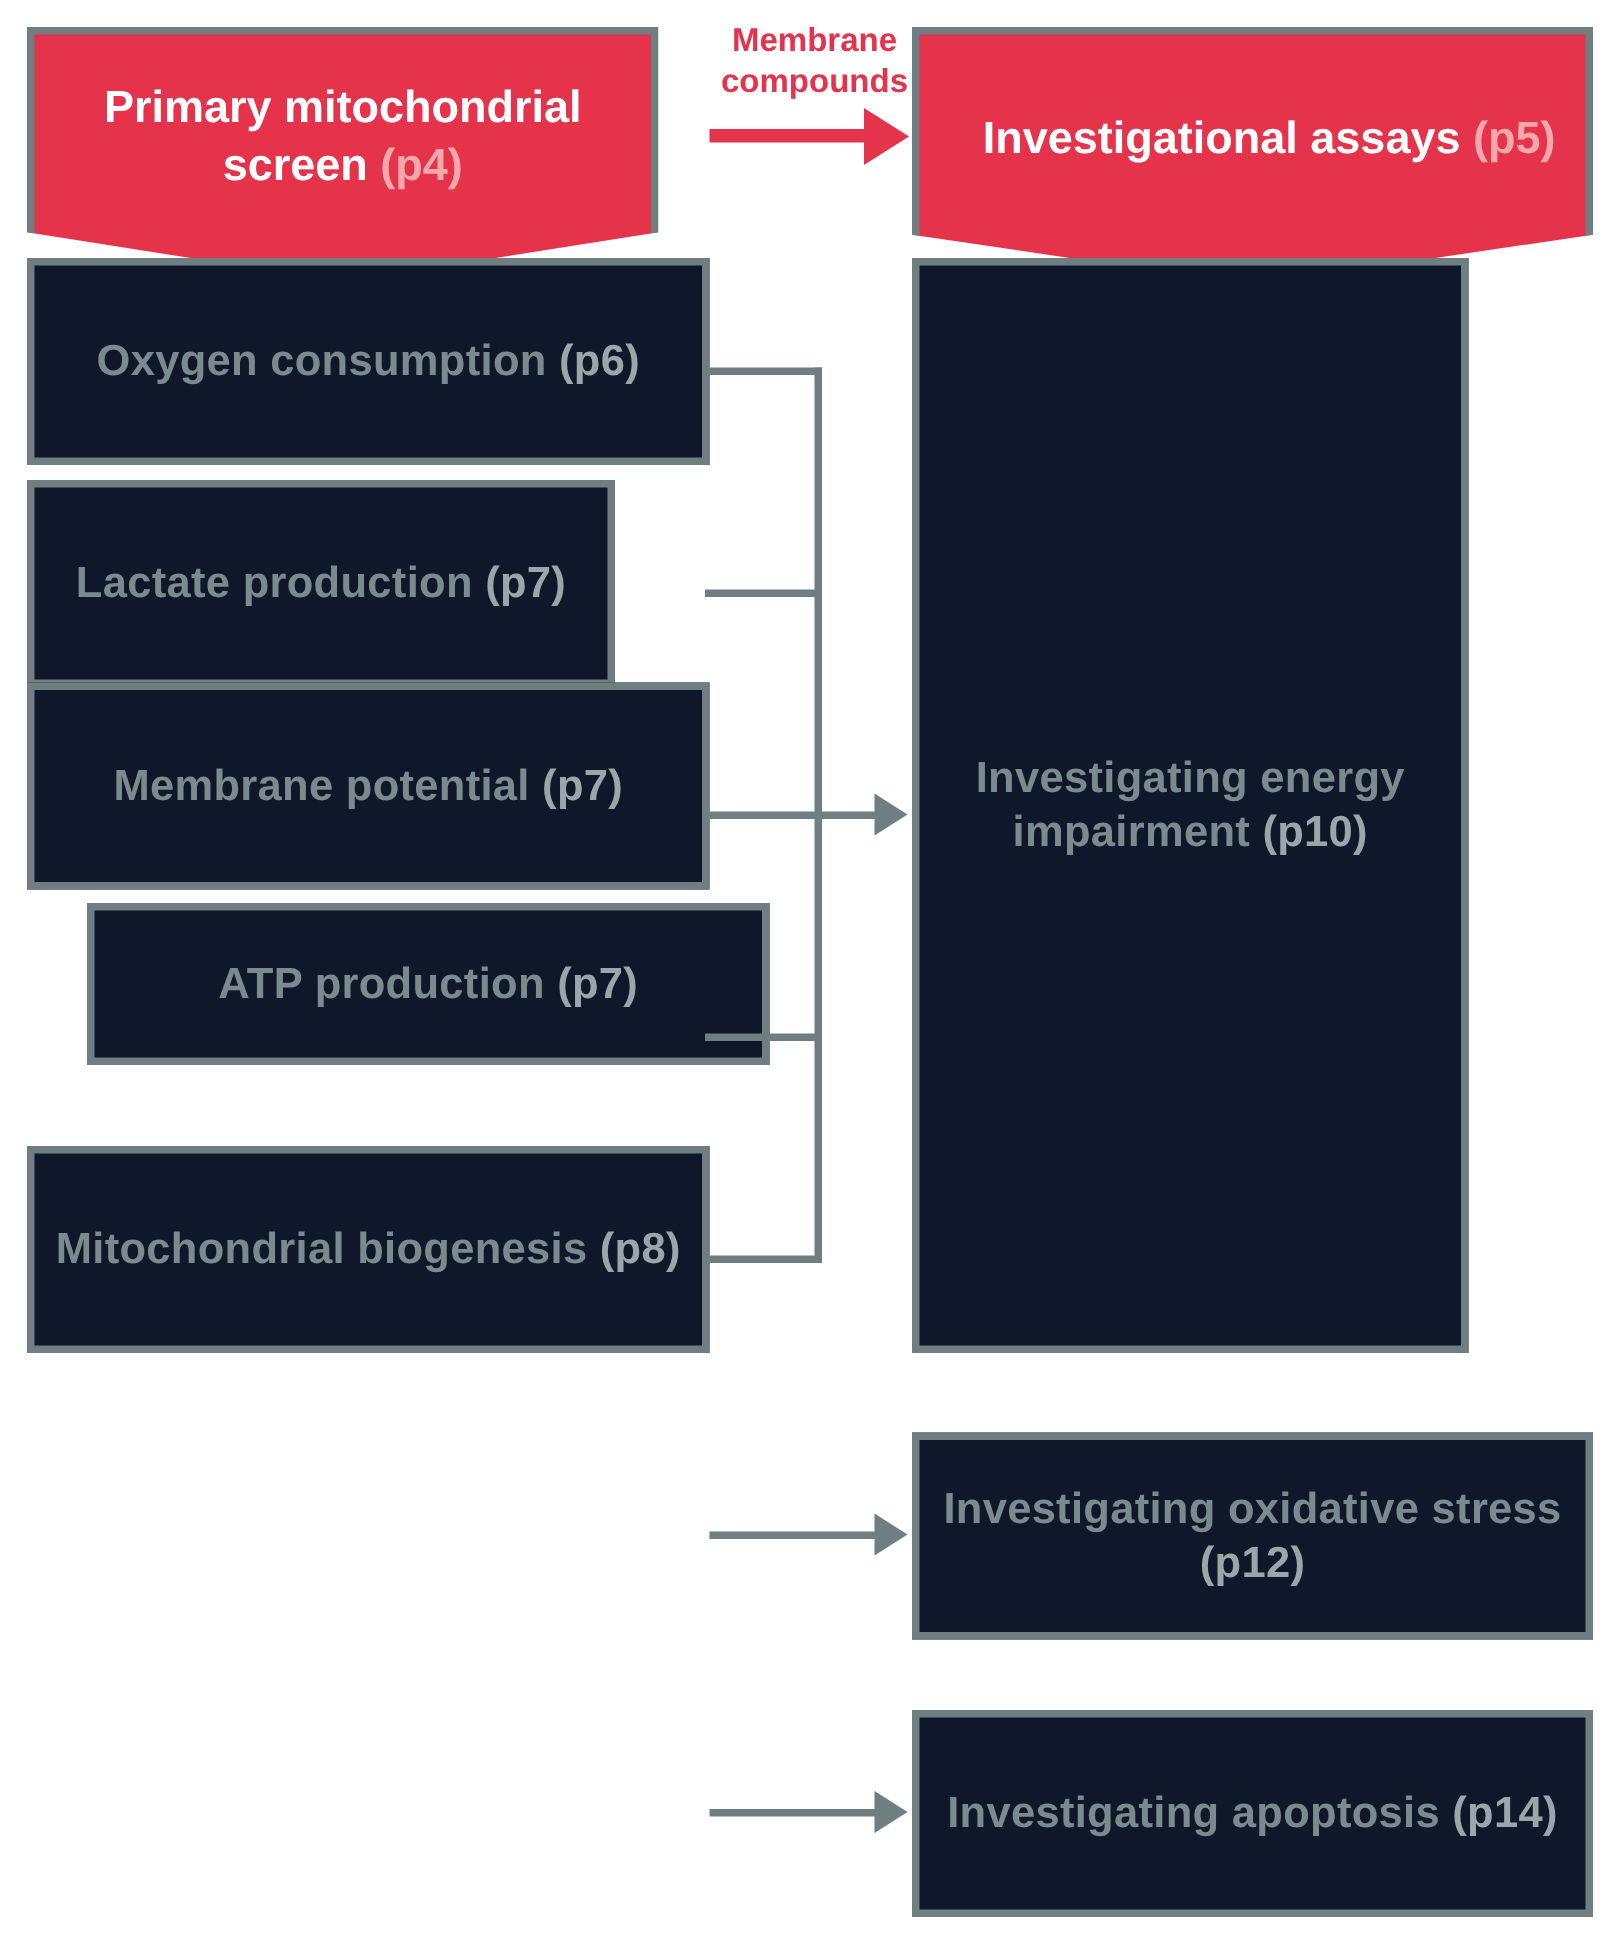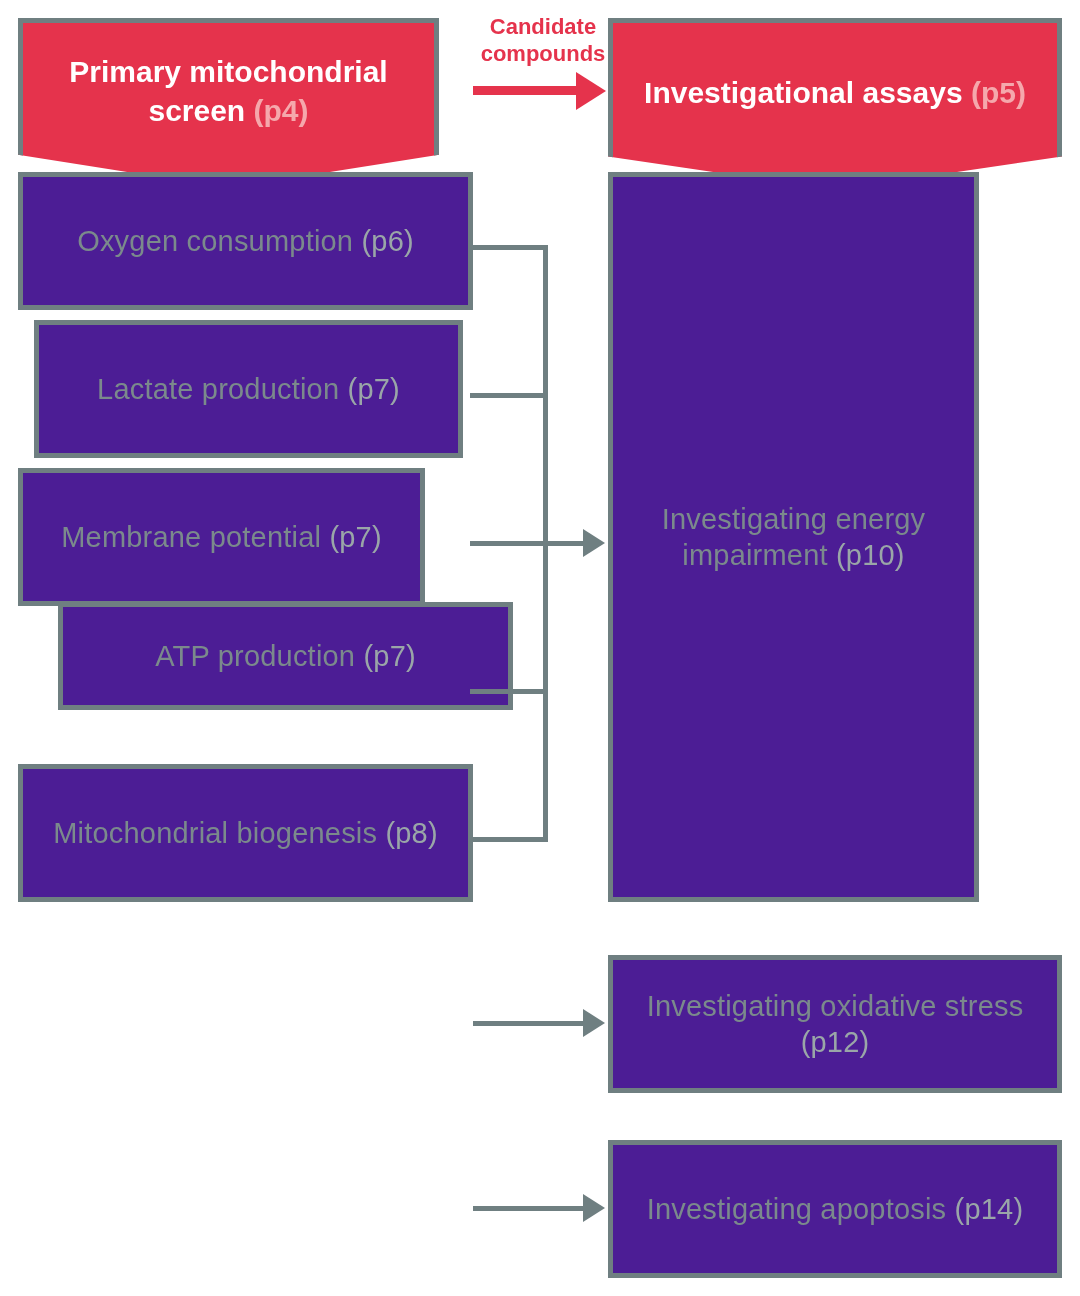--- a/index.html
+++ b/index.html
@@ -17,30 +17,30 @@
   #stage {
     position: absolute;
     left: 0; top: 0;
     width: 1080px;
     height: 1296px;
   }
   .node {
     position: absolute;
     box-sizing: border-box;
     border: 5px solid #6f7f81;
-    background: #4c1d95;
+    background: #0f172a;
     display: flex;
     align-items: center;
     justify-content: center;
     text-align: center;
     color: #7b8a8c;
     font-size: 29px;
     line-height: 1.25;
     letter-spacing: 0.2px;
-    font-weight: 400;
+    font-weight: 700;
     padding: 0 14px;
   }
   .node .pg { color: #9aa6a8; }
 
   .banner {
     position: absolute;
     display: flex;
     align-items: center;
     justify-content: center;
     text-align: center;
@@ -101,49 +101,49 @@
 
 <div id="stage">
 
   <div class="banner" style="left:18px; top:18px; width:421px; height:170px;">
     <div class="inner">
       <span>Primary mitochondrial screen</span>
       <span class="pg">(p4)</span>
     </div>
   </div>
 
-  <div class="banner" style="left:608px; top:18px; width:454px; height:172px;">
+  <div class="banner" style="left:608px; top:18px; width:454px; height:172px;justify-content:flex-end;">
     <div class="inner">
       <span>Investigational assays</span>
       <span class="pg">(p5)</span>
     </div>
   </div>
 
   <div class="caption" style="left:473px; top:14px;">
-    <span>Candidate</span><br>
+    <span>Membrane</span><br>
     <span>compounds</span>
   </div>
   <div class="red-line" style="left:473px; top:86px; width:105px;"></div>
   <div class="red-arrowhead" style="left:576px; top:72px;"></div>
 
   <div class="node" style="left:18px; top:172px; width:455px; height:138px;">
     <div>
       <span>Oxygen consumption</span>
       <span class="pg">(p6)</span>
     </div>
   </div>
 
-  <div class="node" style="left:34px; top:320px; width:429px; height:138px;align-items:center;">
+  <div class="node" style="left:18px; top:320px; width:392px; height:138px;align-items:center;">
     <div>
       <span>Lactate production</span>
       <span class="pg">(p7)</span>
     </div>
   </div>
 
-  <div class="node" style="left:18px; top:468px; width:407px; height:138px;">
+  <div class="node" style="left:18px; top:455px; width:455px; height:138px;">
     <div>
       <span>Membrane potential</span>
       <span class="pg">(p7)</span>
     </div>
   </div>
 
   <div class="node" style="left:18px; top:602px; width:455px; height:108px;margin-left:40px;">
     <div>
       <span>ATP production</span>
       <span class="pg">(p7)</span>

